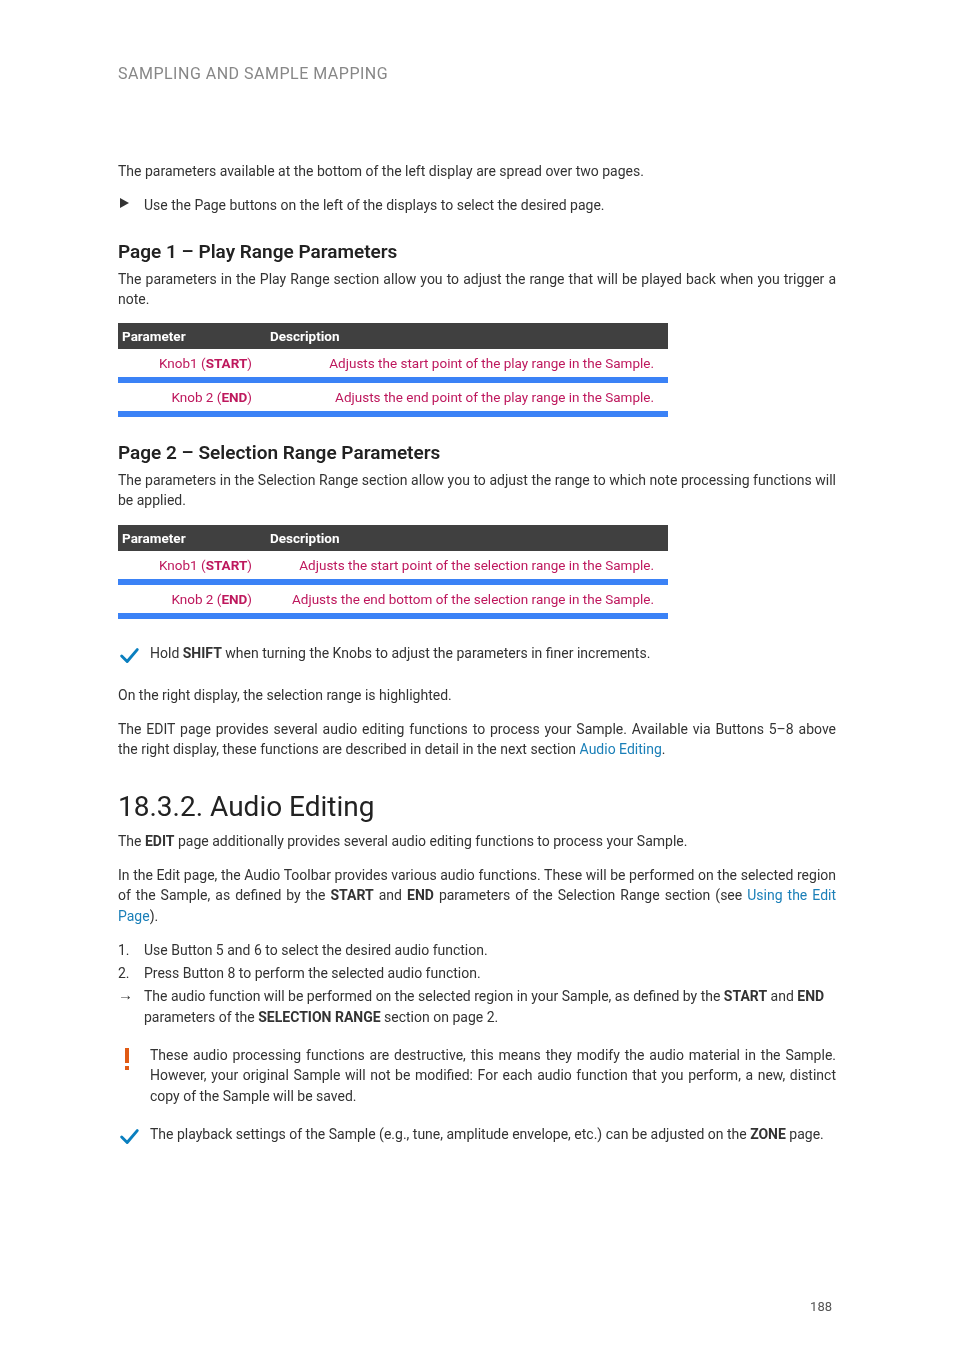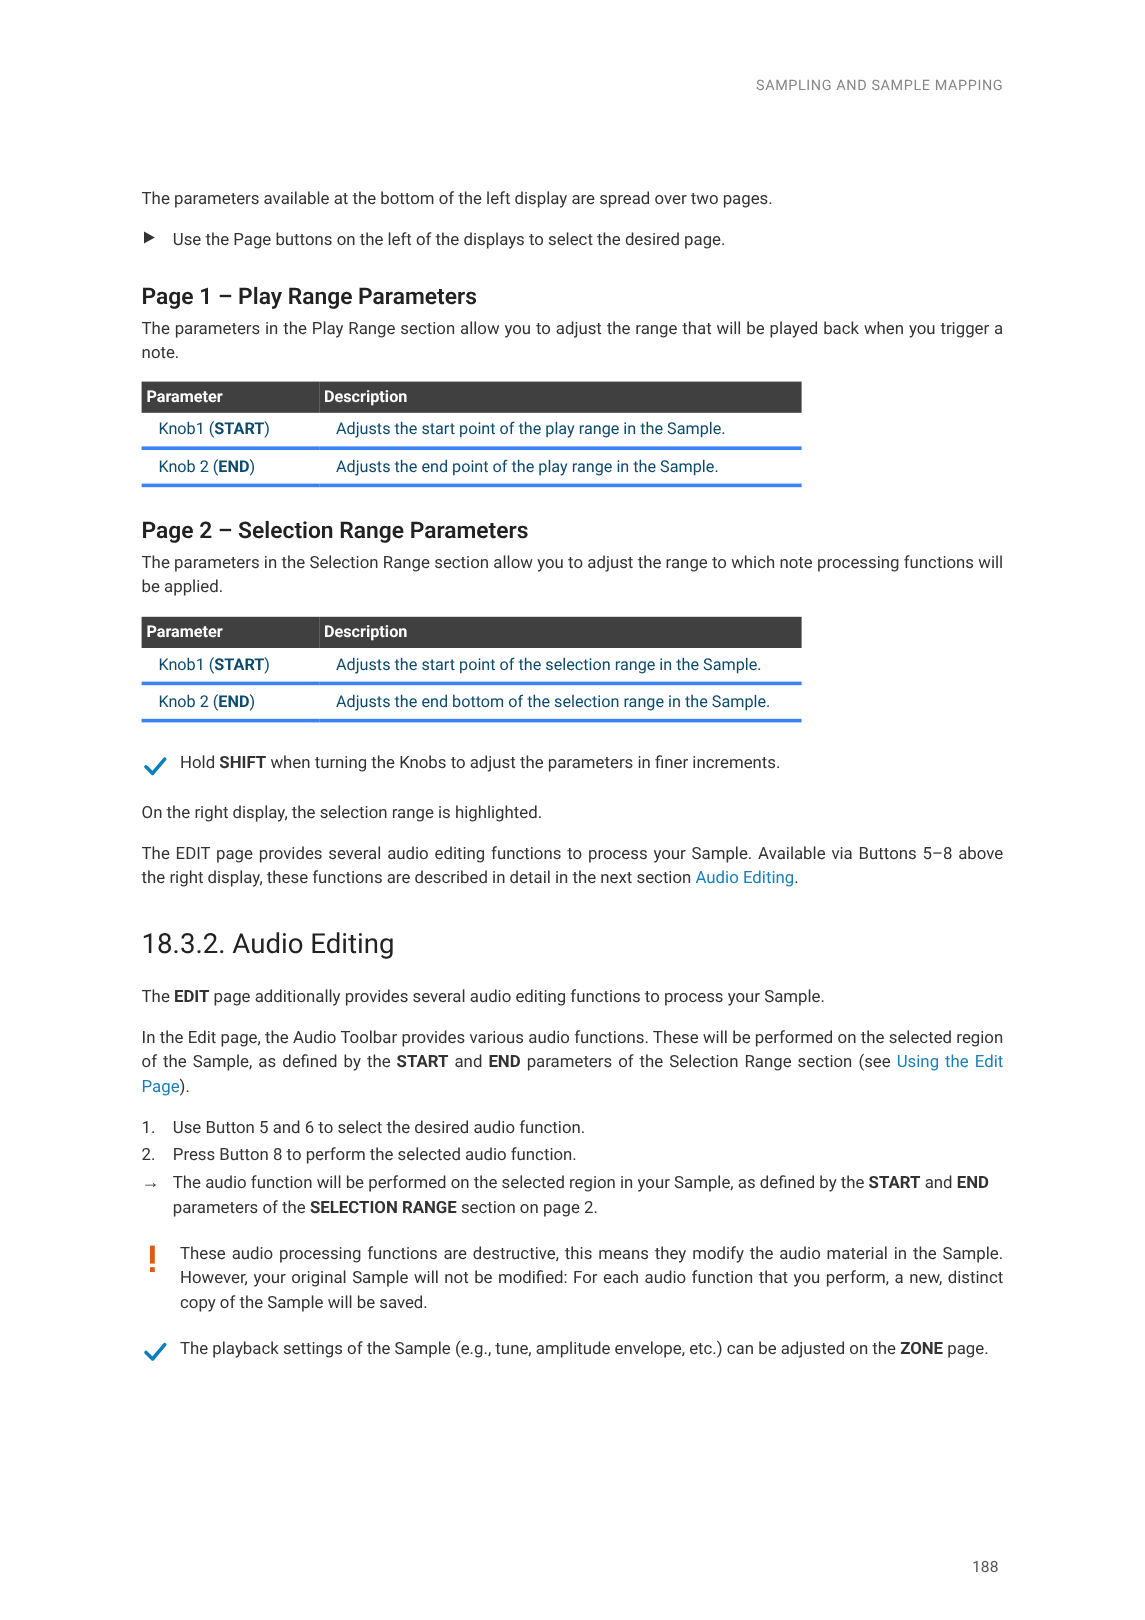--- a/index.html
+++ b/index.html
@@ -10,22 +10,21 @@
     background: #fff;
   }
   .page {
     width: 954px;
     min-height: 1350px;
     box-sizing: border-box;
     padding: 64px 118px 40px 118px;
     position: relative;
   }
   .breadcrumb {
-    text-align: right;
-    font-size: 12px;
+    font-size: 16px;
     letter-spacing: 0.5px;
     color: #878787;
     margin-bottom: 78px;
   }
   p.body {
     font-size: 14px;
     line-height: 1.45;
     color: #333;
     margin: 0 0 14px 0;
   }
@@ -47,43 +46,44 @@
     font-size: 14px;
     line-height: 1.45;
   }
   h2.section {
     font-size: 19px;
     font-weight: 600;
     margin: 0 0 6px 0;
     color: #222;
   }
   h2.numbered {
-    font-size: 23px;
+    font-size: 28px;
     font-weight: 400;
-    margin: 30px 0 21px 0;
+    margin: 30px 0 8px 0;
     color: #222;
   }
   table.param {
     border-collapse: collapse;
     width: 550px;
     margin: 10px 0 24px 0;
     font-size: 13.5px;
   }
   table.param th {
     background: #404040;
     color: #fff;
     text-align: left;
     font-weight: 700;
     padding: 5px 4px;
     border: none;
   }
   table.param td {
     padding: 6px 14px;
-    border-bottom: 3px solid #3b82f6;
-    color: #0c4a6e;
+    border-bottom: 6px solid #3b82f6;
+    color: #be185d;
+    text-align: right;
   }
   table.param td:first-child {
     width: 120px;
   }
   .callout {
     display: flex;
     align-items: flex-start;
     margin: 14px 0 18px 0;
   }
   .callout-icon {

